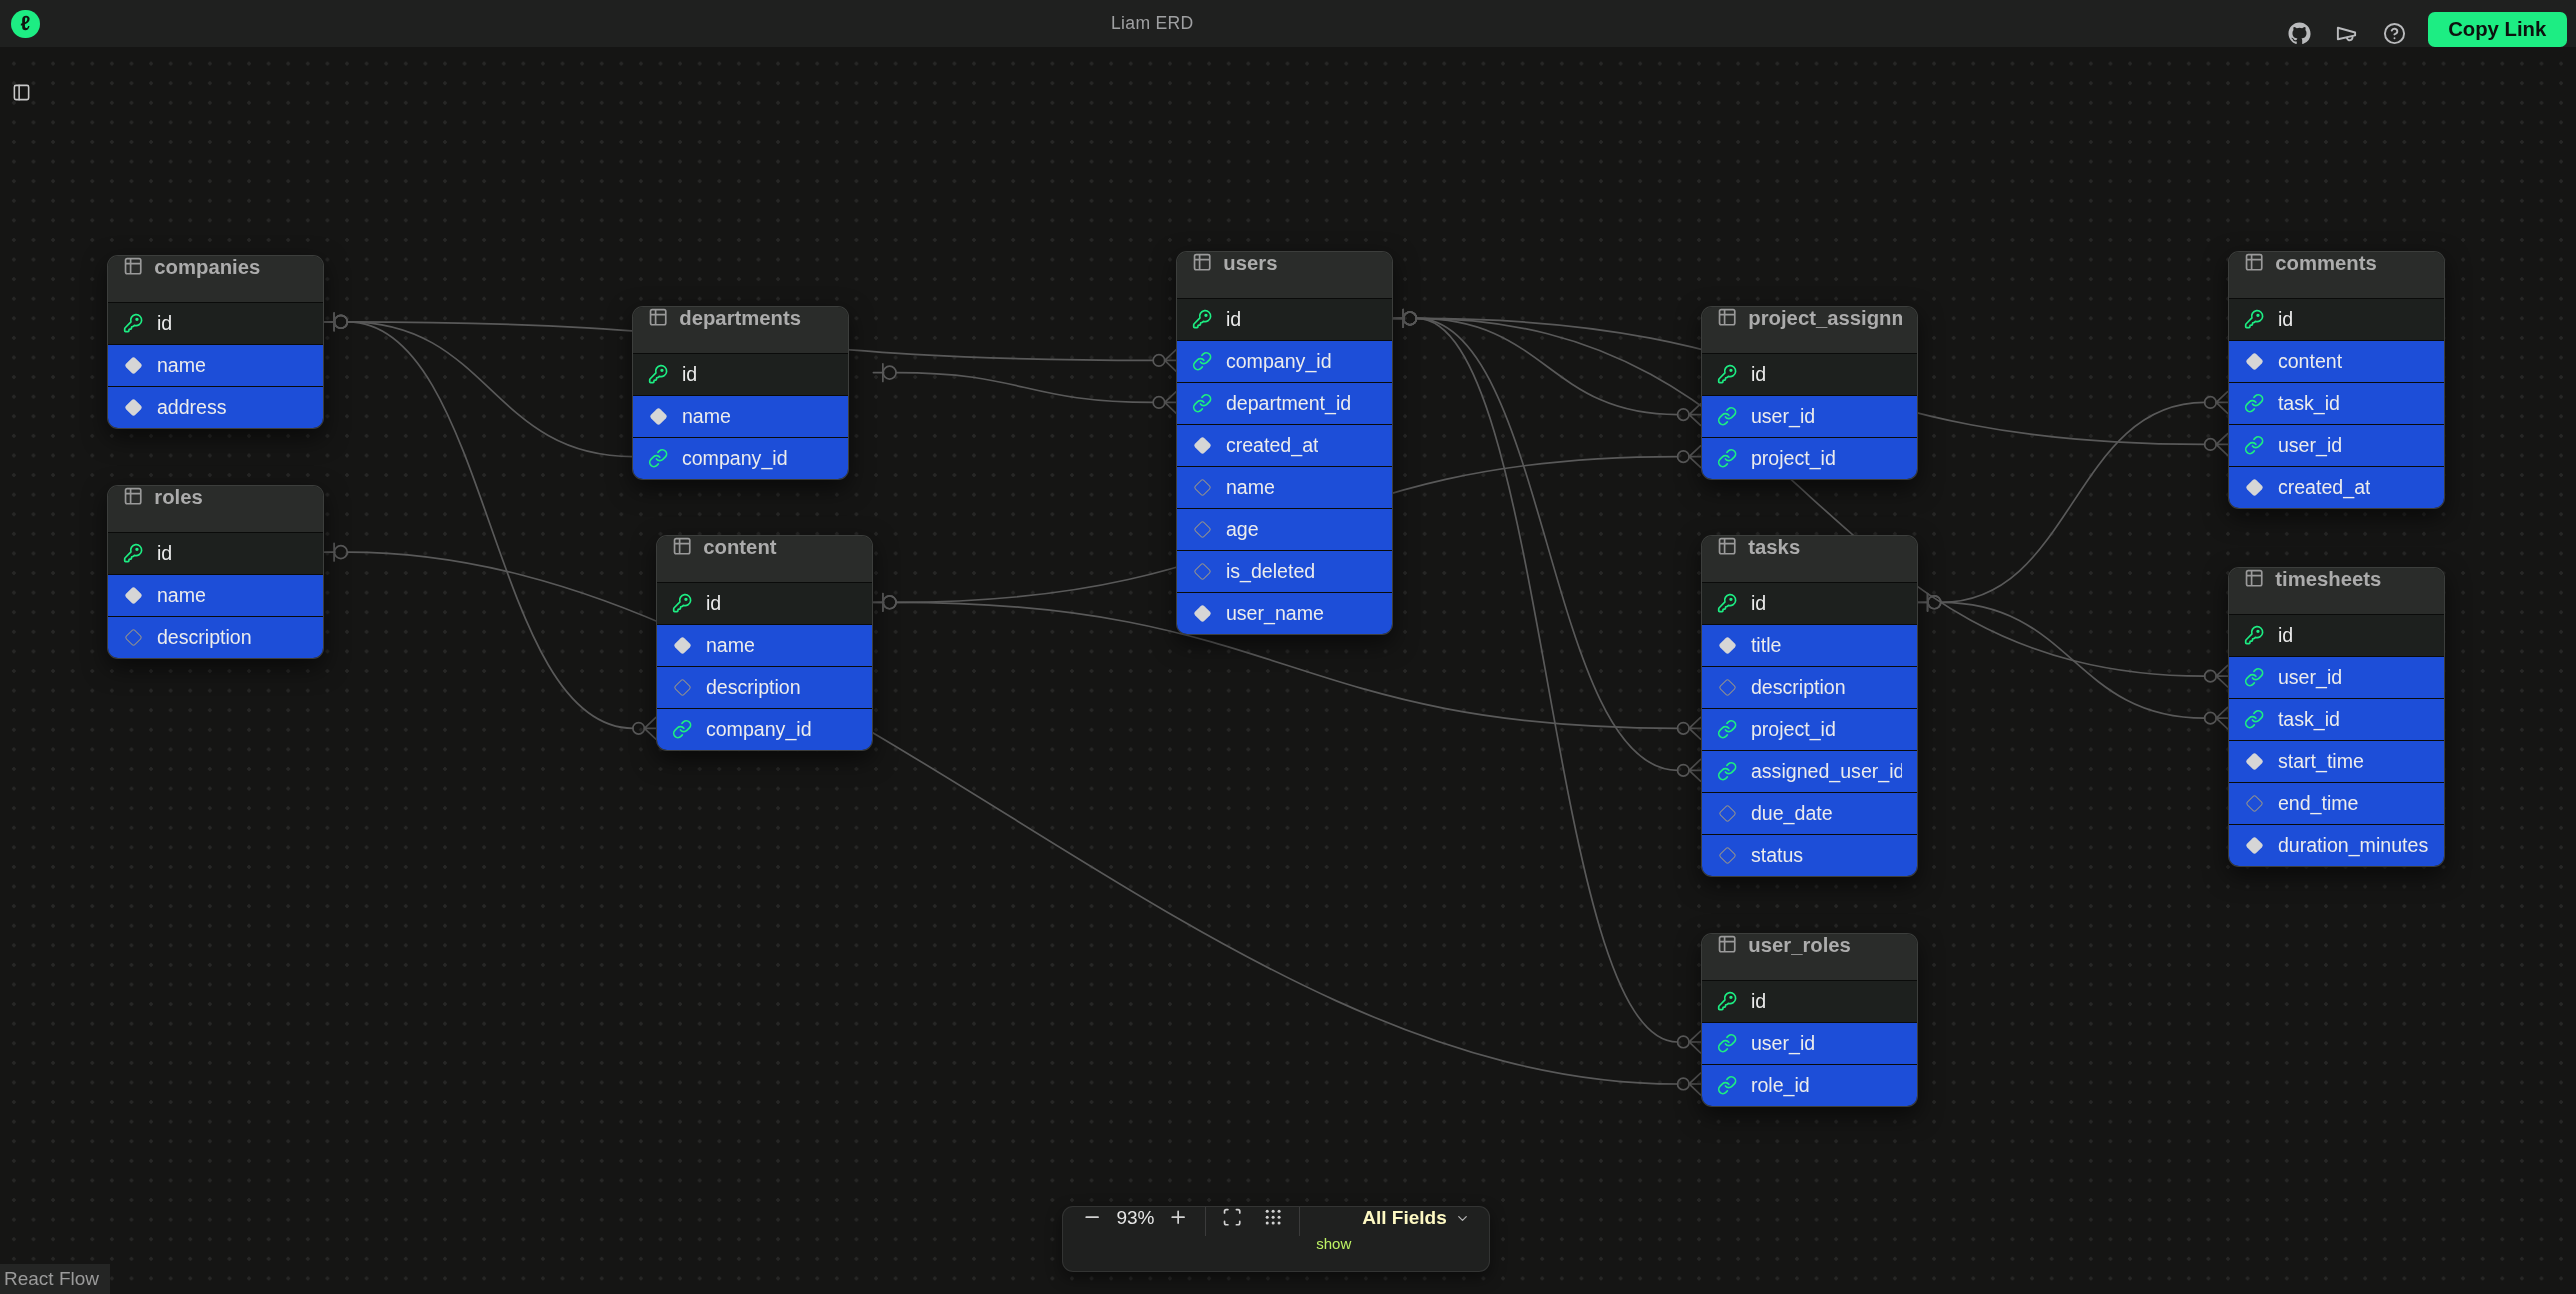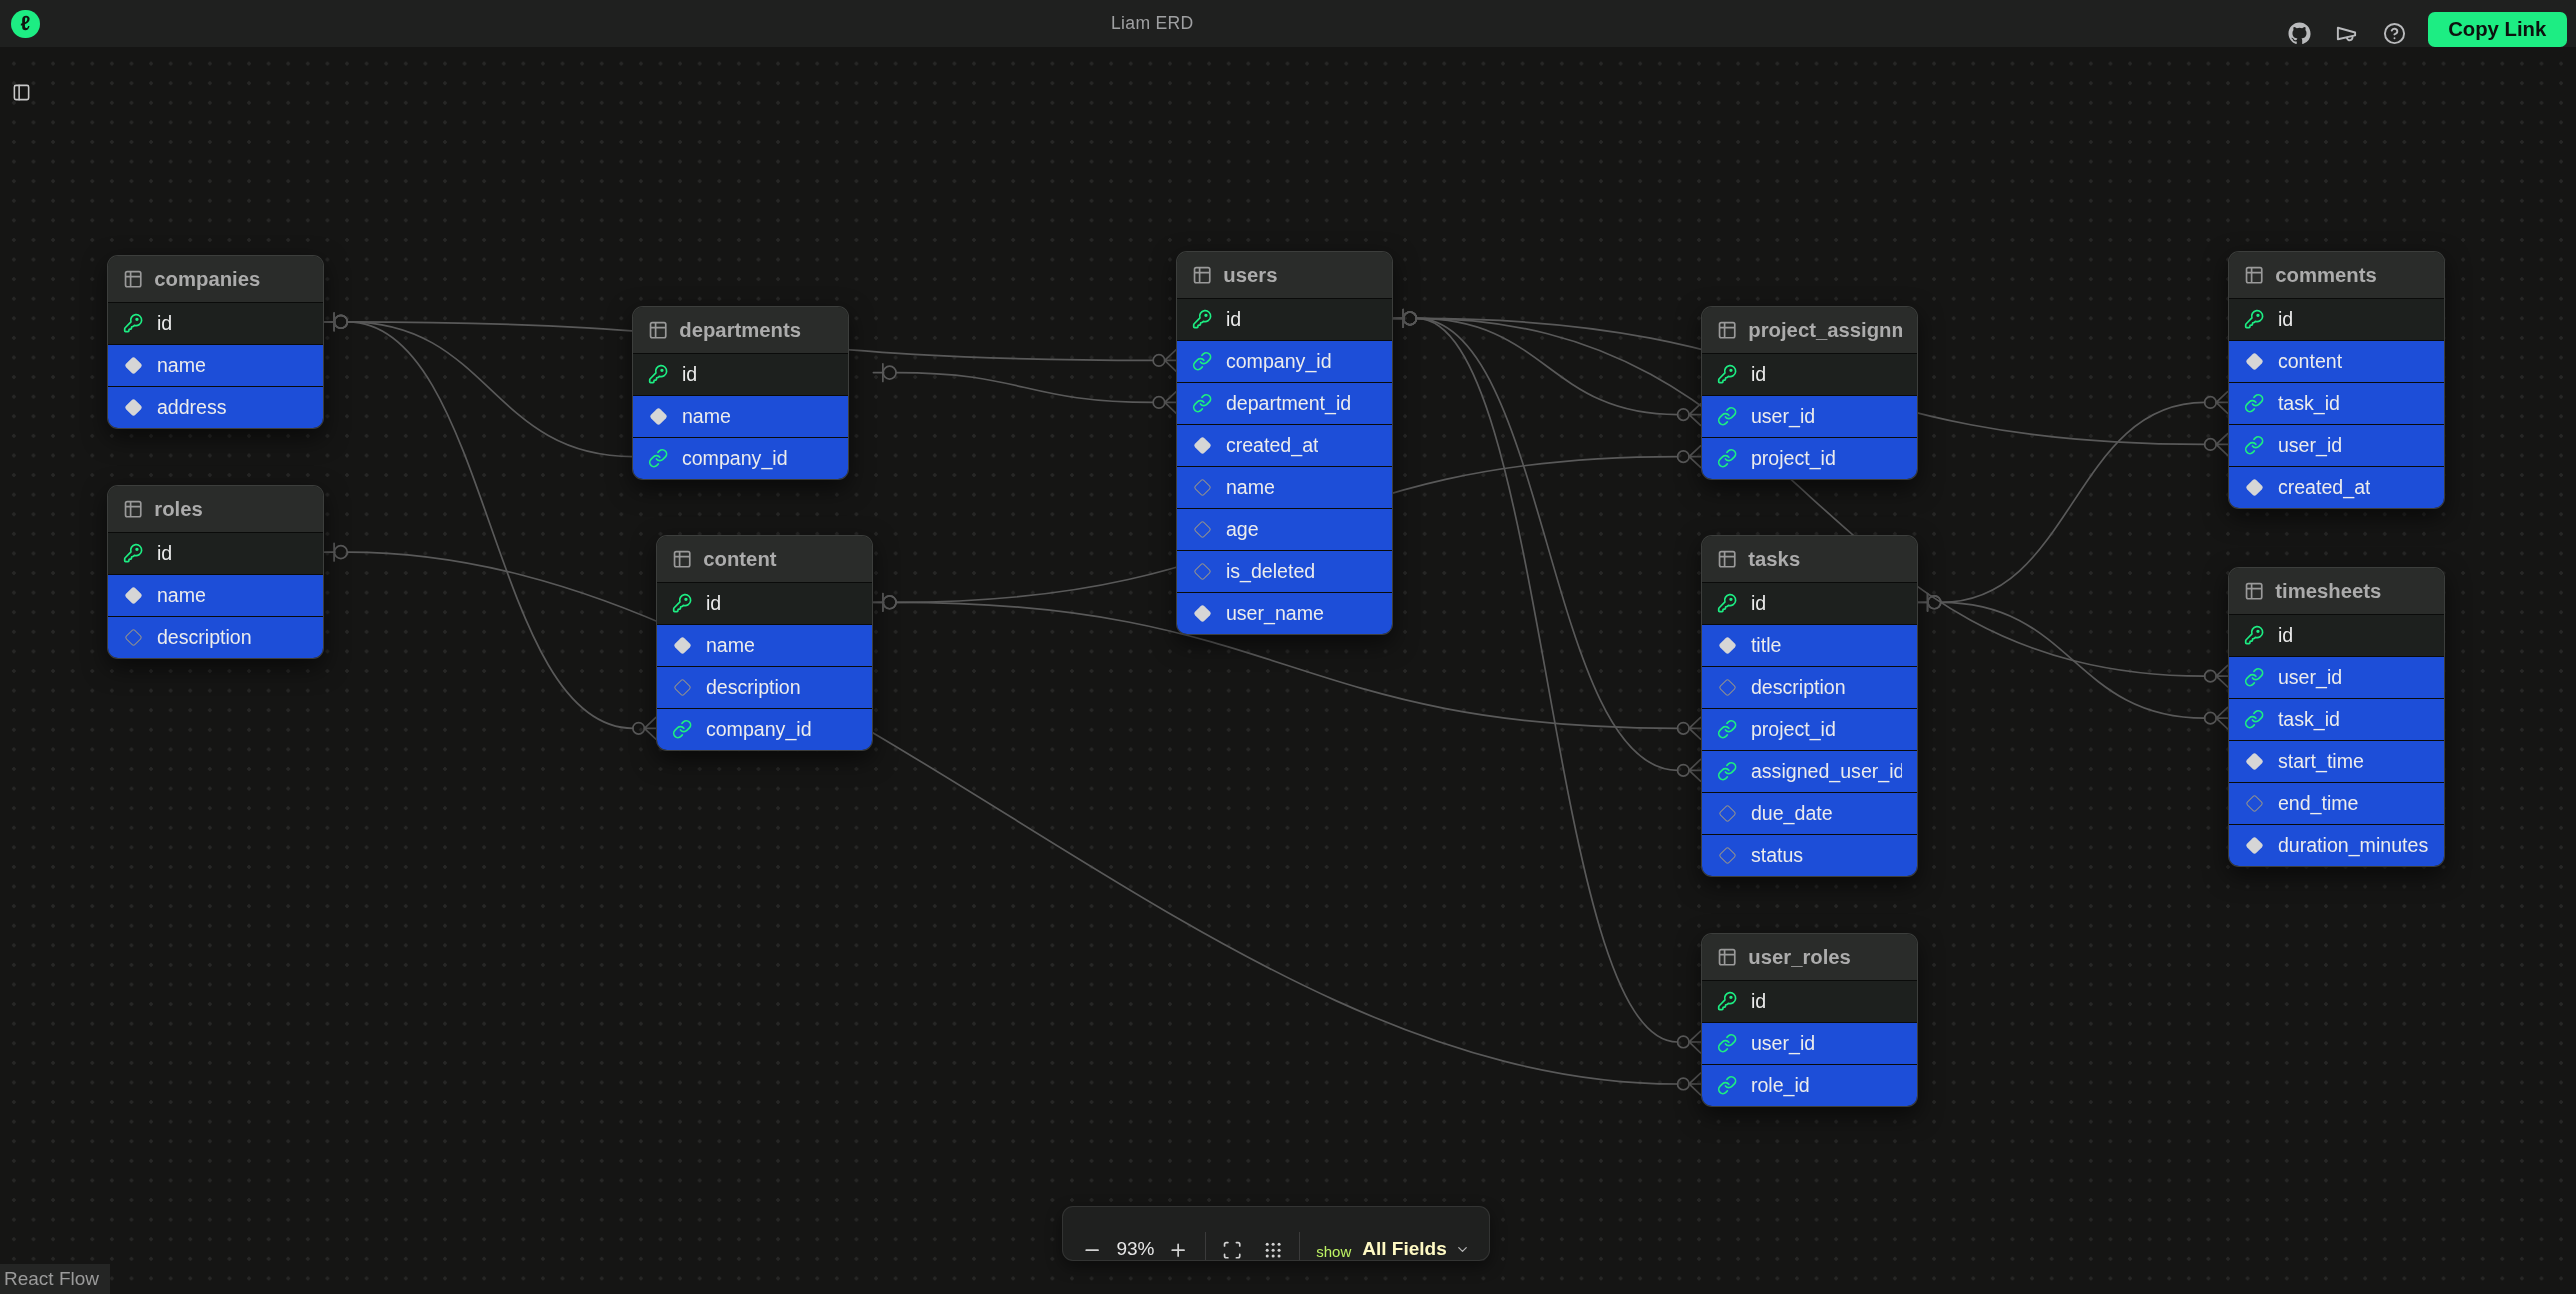--- a/index.html
+++ b/index.html
@@ -31,41 +31,41 @@
   .panel-toggle svg { width:19px; height:19px; }
 
   #edges-svg { position:absolute; top:0; left:0; width:2576px; height:1294px;
     z-index:1; pointer-events:none; }
 
   
   #nodes { position:absolute; top:0; left:0; z-index:2; }
   .node { position:absolute; width:217px; background:#151715;
     border:1px solid rgba(255,255,255,.17); border-radius:11px; overflow:hidden;
     box-shadow: 0 8.1px 23px rgba(0,0,0,.55); cursor:grab; }
-  .node-header { height:46px; background:#2a2c2a; display:flex; align-items:center;
+  .node-header { height:46px; background:#2a2c2a; display:flex; align-items:flex-start;
     gap:11px; padding:0 15px; }
   .node-header svg { width:20.3px; height:20.3px; color:#9a9a9a; flex:none; }
   .node-title { color:#acacac; font-size:20.3px; font-weight:600; white-space:nowrap;
     overflow:hidden; }
   .row { height:42px; display:flex; align-items:center; gap:13.6px; padding:0 15px;
     border-top:1.4px solid #0a0b0a; background:#1d4ed8; }
   .row.pk { background:#1d201e; }
   .f-icon { width:20.3px; height:20.3px; flex:none; display:flex; align-items:center;
     justify-content:center; }
   .f-icon svg { width:20.3px; height:20.3px; }
   .f-icon.green { color:#1ded83; }
   .diamond { width:13px; height:13px; border-radius:2.7px; transform:rotate(45deg); }
   .diamond.filled { background:#d6d6d6; }
   .diamond.outline { border:1.7px solid #8f8f8f; background:transparent; }
   .f-name { color:#ececec; font-size:19.6px; white-space:nowrap; overflow:hidden; }
 
   
-  .toolbar { position:absolute; left:1062px; top:1206px; height:55px; z-index:6;
+  .toolbar { position:absolute; left:1062px; top:1206px; height:66px; z-index:6;
     background:#1f201f; border:0.7px solid rgba(255,255,255,.09); border-radius:11px;
-    display:flex; align-items:flex-end; padding:0 19px;
+    display:flex; align-items:flex-start; padding:0 19px;
     box-shadow:0 5.4px 16.3px rgba(0,0,0,.45); }
   .tbtn { background:none; border:none; cursor:pointer; color:#d2d2d2;
     display:flex; align-items:center; justify-content:center; padding:0; }
   .tbtn svg { width:20.3px; height:20.3px; }
   .zoom-level { color:#e6e6e6; font-size:19px; margin:0 13.6px; min-width:39px;
     text-align:center; }
   .tb-div { width:0.7px; height:28.5px; background:#3b3b3b; margin:0 16.3px; flex:none; }
   .show-label { color:#bef264; font-size:15px; margin-right:11px;margin-top:28px; }
   .fields-dd { background:none; border:none; cursor:pointer; display:flex;
     align-items:center; gap:8.1px; color:#fef9c3; font-family:inherit; }

